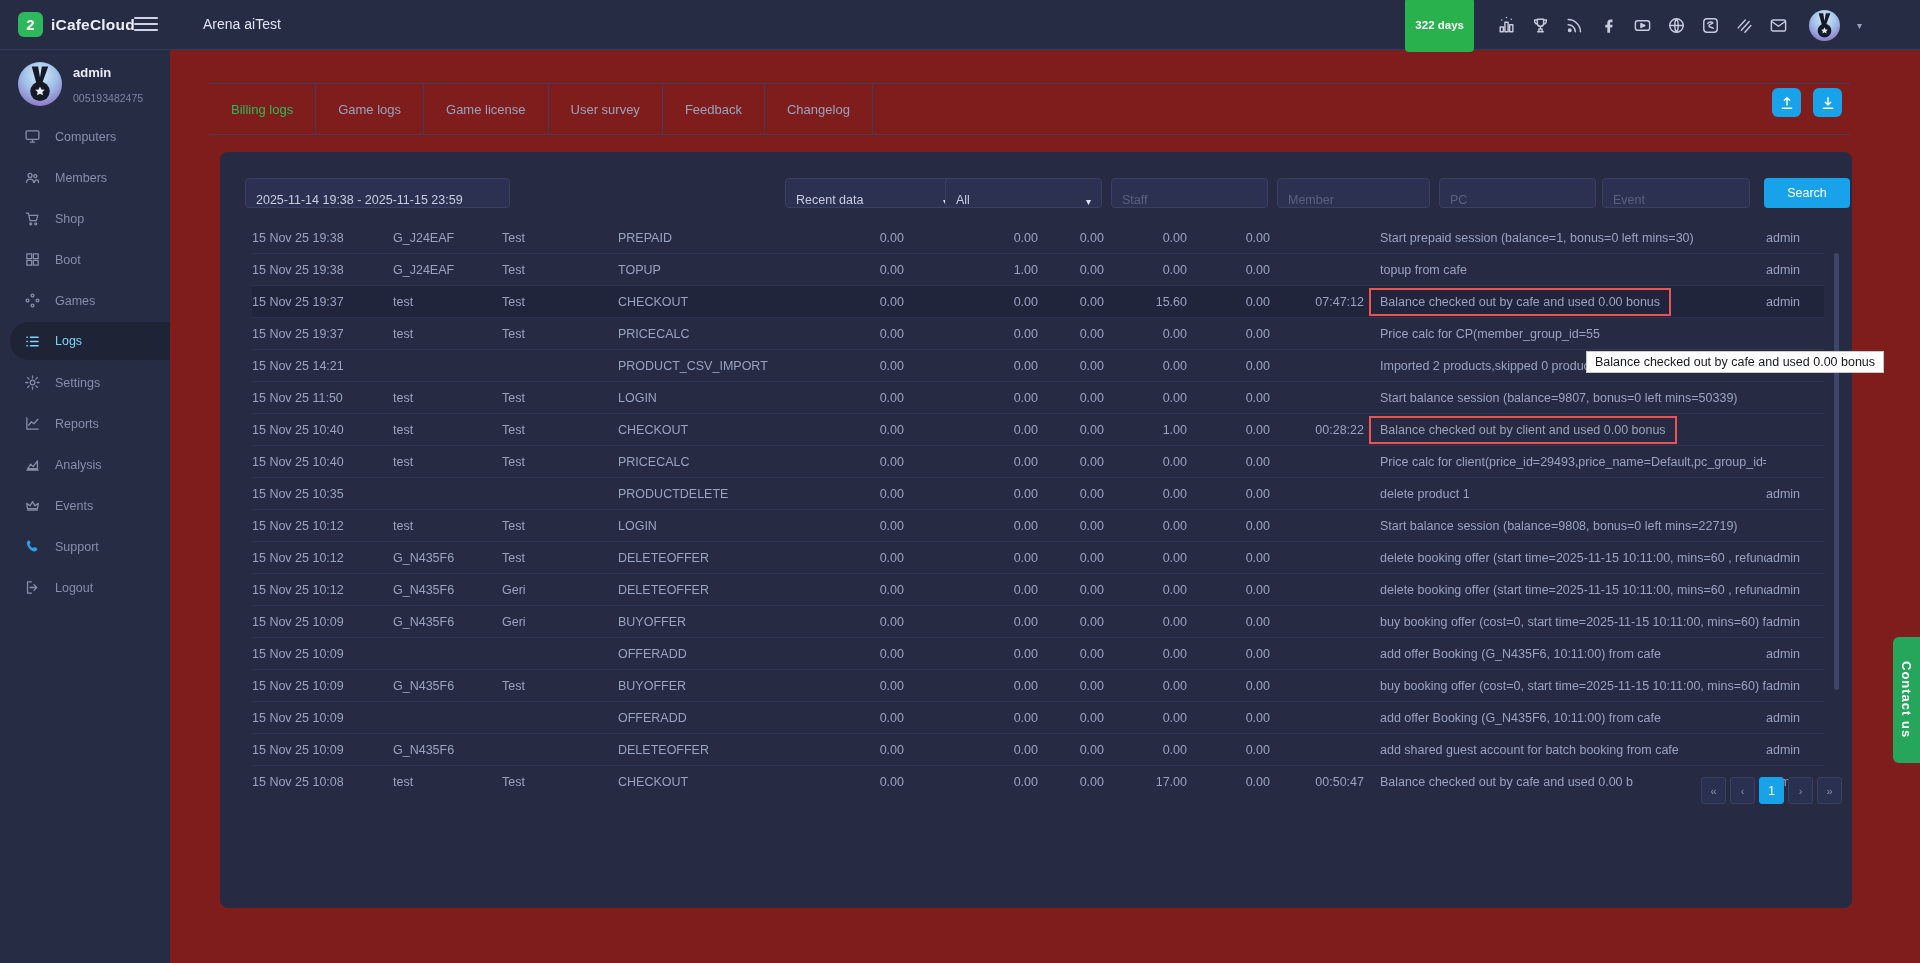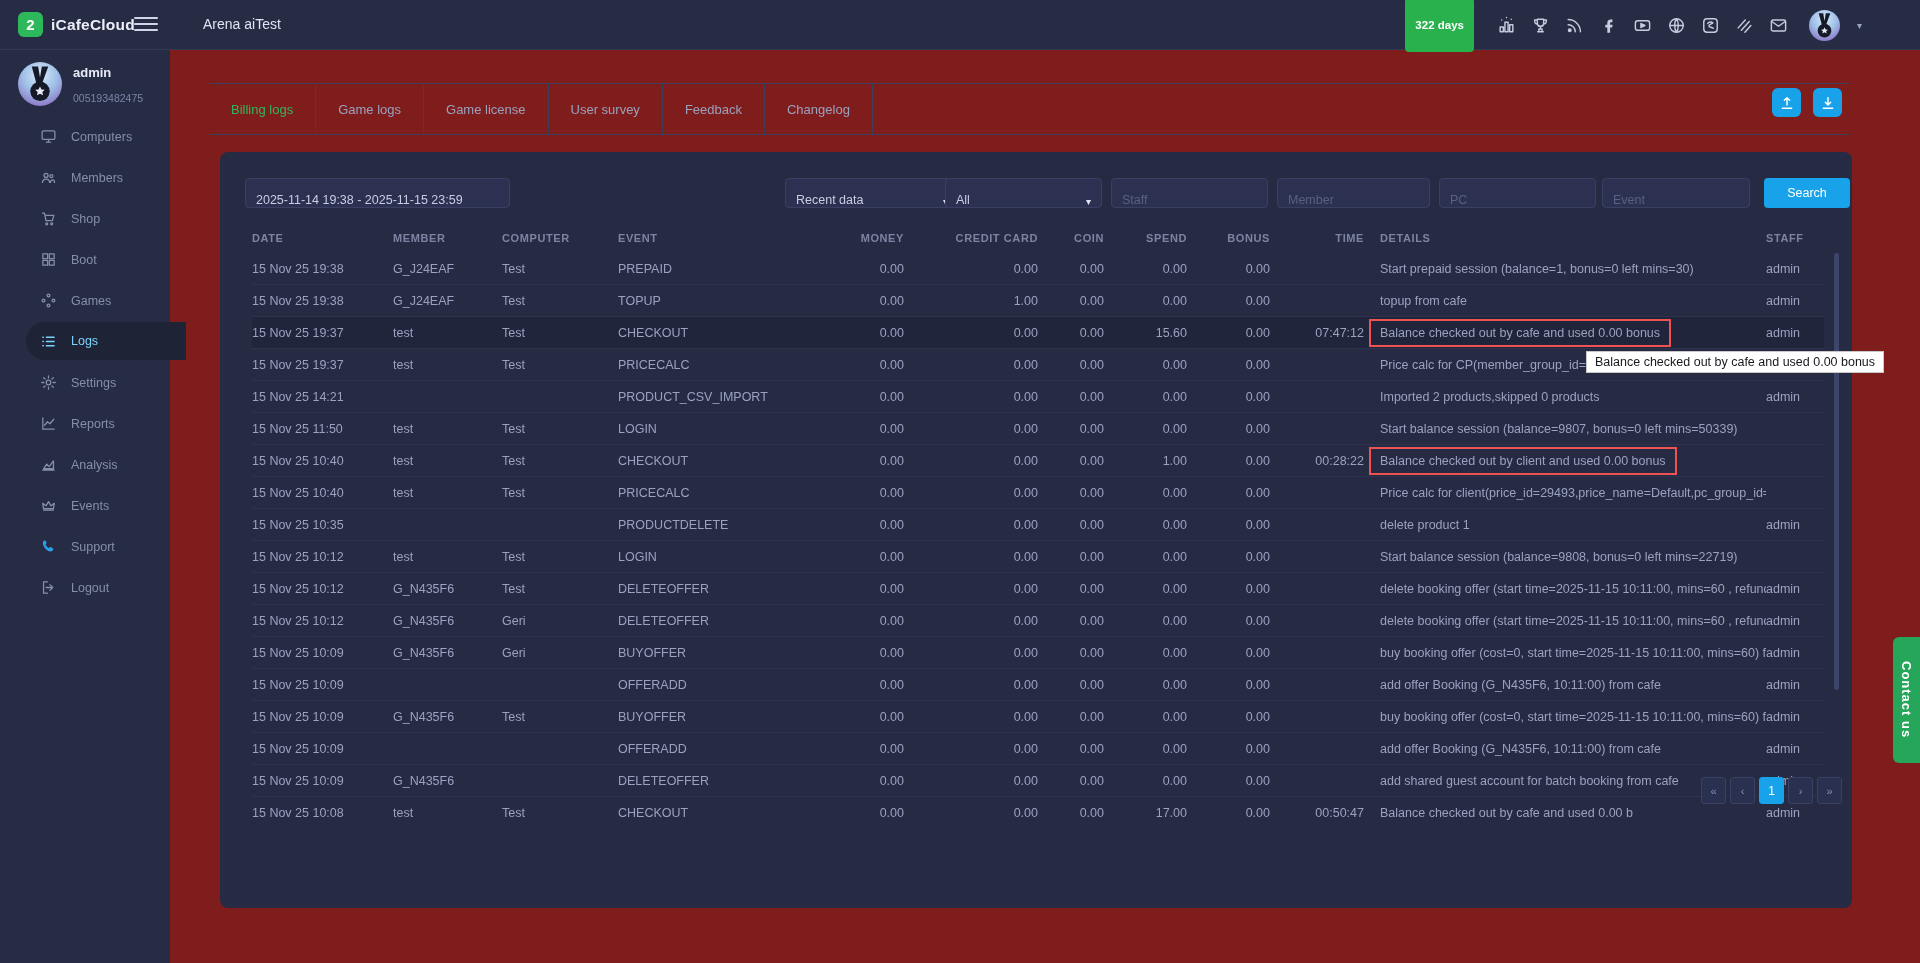--- a/index.html
+++ b/index.html
@@ -32,21 +32,21 @@
   .avatar svg { position:absolute; inset:0; width:100%; height:100%; }
   .av-top { width:31px; height:31px; margin-left:6px; }
   .chev { color:#9aa1bd; font-size:10px; margin-left:2px; }
 
   
   .sidebar { position:absolute; left:0; top:50px; width:170px; height:913px; background:#272c45; z-index:5; }
   .user-block { position:absolute; left:18px; top:12px; display:flex; align-items:center; gap:11px; }
   .av-side { width:44px; height:44px; }
   .user-name { color:#e8ebf6; font-weight:bold; font-size:13px; }
   .user-id { color:#7c84a4; font-size:10.5px; margin-top:12px; }
-  .menu { position:absolute; left:16px; top:66px; width:170px; }
+  .menu { position:absolute; left:0; top:66px; width:170px; }
   .side-item { height:41px; display:flex; align-items:center; gap:14px; padding-left:24px;
     color:#868ea9; cursor:pointer; position:relative; }
   .side-item svg { width:17px; height:17px; flex:0 0 17px; }
   .side-item .lbl { font-size:12.5px; }
   .side-item.active { background:#1e2335; border-radius:20px 0 0 20px; margin-left:10px; padding-left:14px;
     height:38px; margin-top:1px; margin-bottom:2px; color:#7dd3fc; }
   .side-item.accent svg { color:#2b9fe8; }
 
   
   .main { position:absolute; left:170px; top:50px; width:1750px; height:913px; background:#7f1d1d; }
@@ -363,34 +363,20 @@
     </div>
     <div class="field ph" style="left:1219px;width:157px;">
       <span>PC</span>
     </div>
     <div class="field ph" style="left:1382px;width:148px;">
       <span>Event</span>
     </div>
     <button class="search-btn">Search</button>
 
     <div class="table-wrap">
-      <div class="thead" id="thead">
-          <div class="hcell col-date">DATE</div>
-          <div class="hcell col-member">MEMBER</div>
-          <div class="hcell col-computer">COMPUTER</div>
-          <div class="hcell col-event">EVENT</div>
-          <div class="hcell col-money num">MONEY</div>
-          <div class="hcell col-credit_card num">CREDIT CARD</div>
-          <div class="hcell col-coin num">COIN</div>
-          <div class="hcell col-spend num">SPEND</div>
-          <div class="hcell col-bonus num">BONUS</div>
-          <div class="hcell col-time num">TIME</div>
-          <div class="hcell col-details">DETAILS</div>
-          <div class="hcell col-staff">STAFF</div>
-        </div>
       <div class="tbody" id="tbody">
           <div class="trow">
             <div class="tcell col-date">15 Nov 25 19:38</div>
             <div class="tcell col-member">G_J24EAF</div>
             <div class="tcell col-computer">Test</div>
             <div class="tcell col-event">PREPAID</div>
             <div class="tcell col-money num">0.00</div>
             <div class="tcell col-credit_card num">0.00</div>
             <div class="tcell col-coin num">0.00</div>
             <div class="tcell col-spend num">0.00</div>

